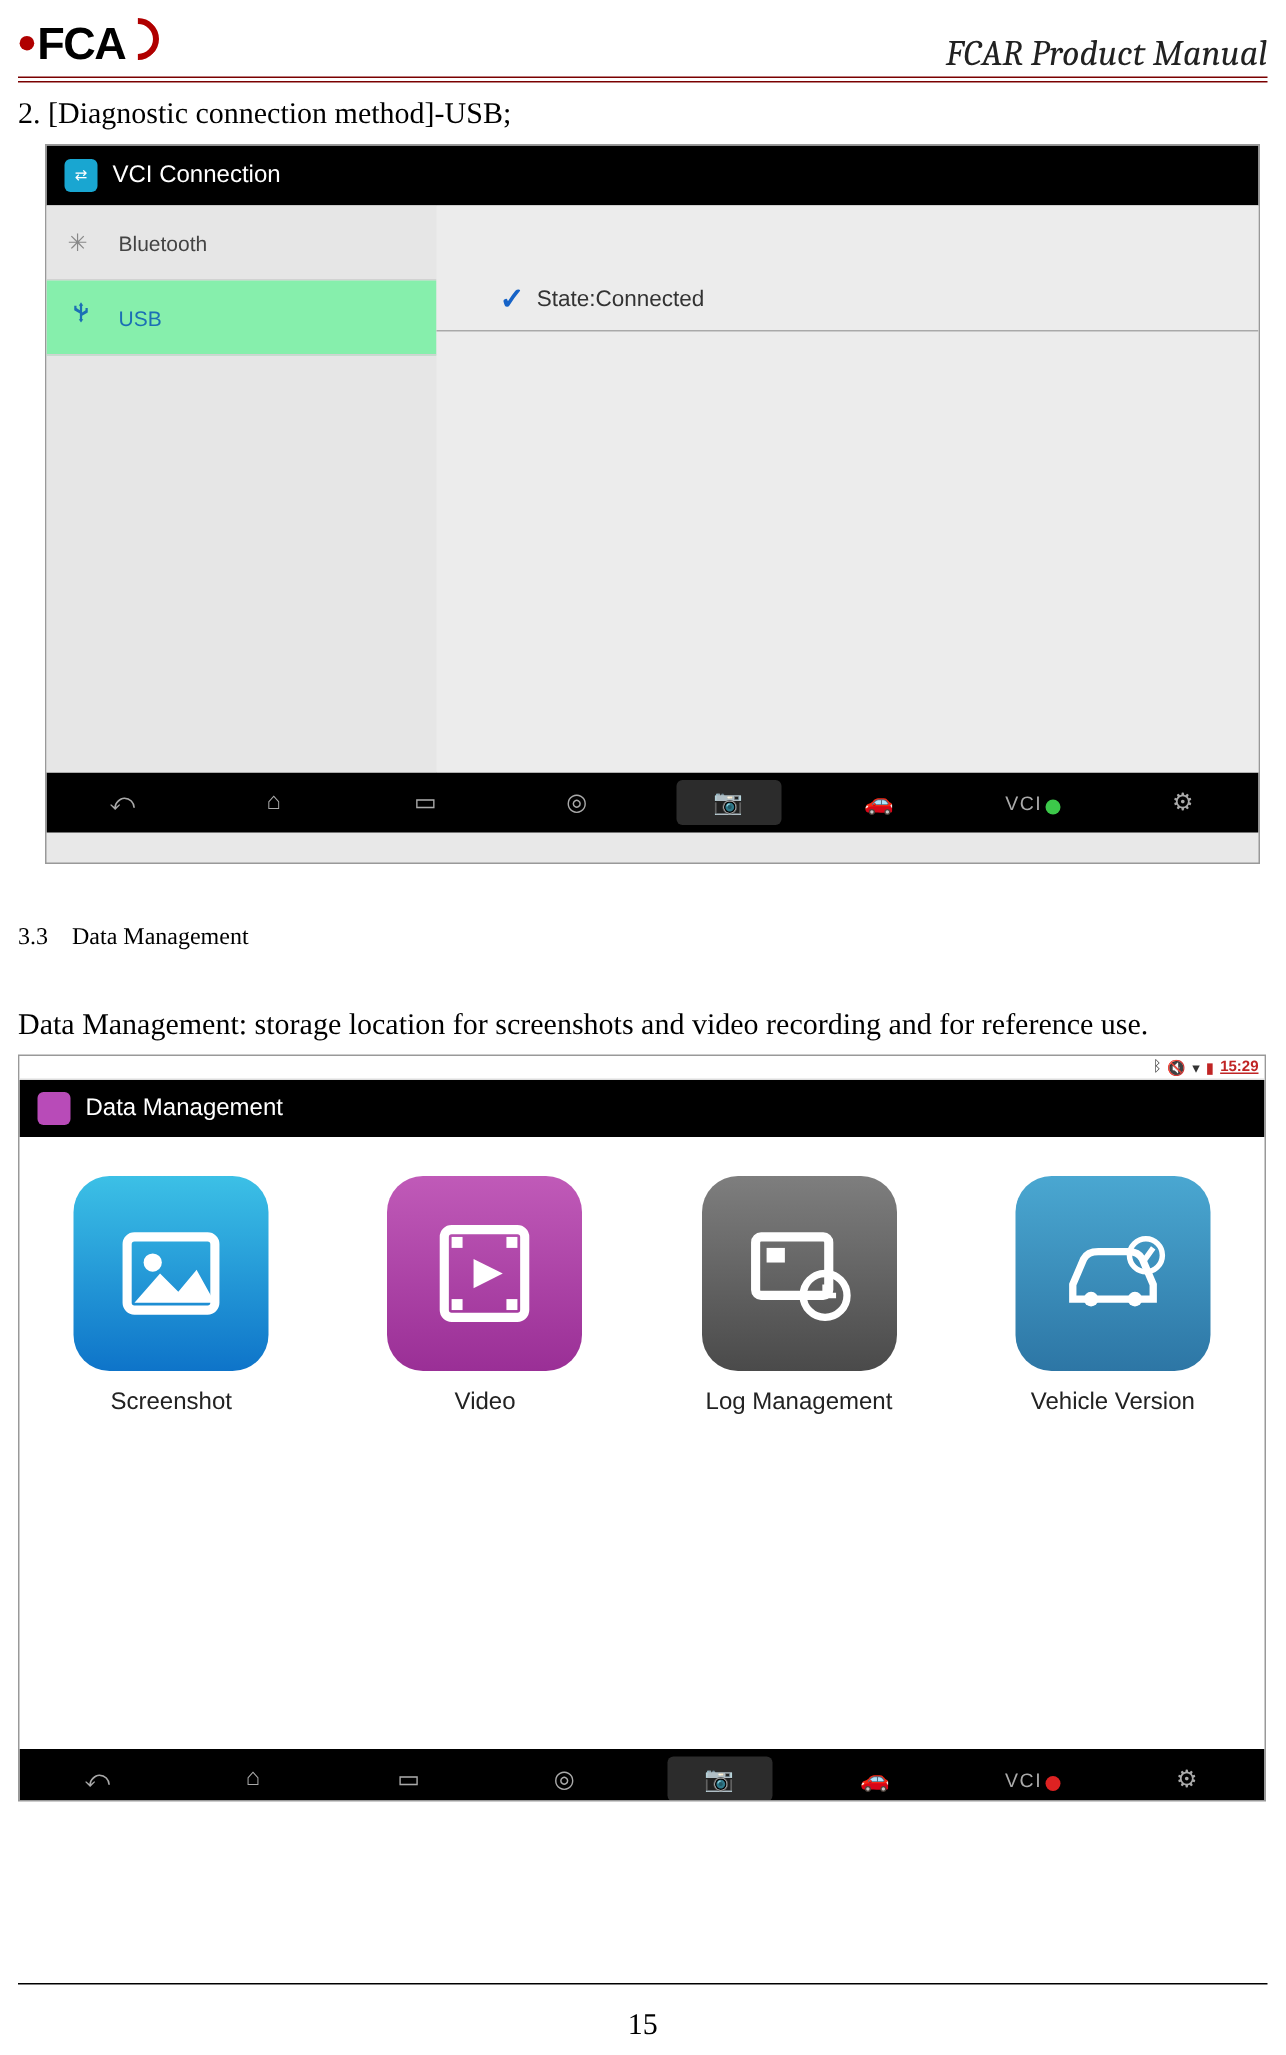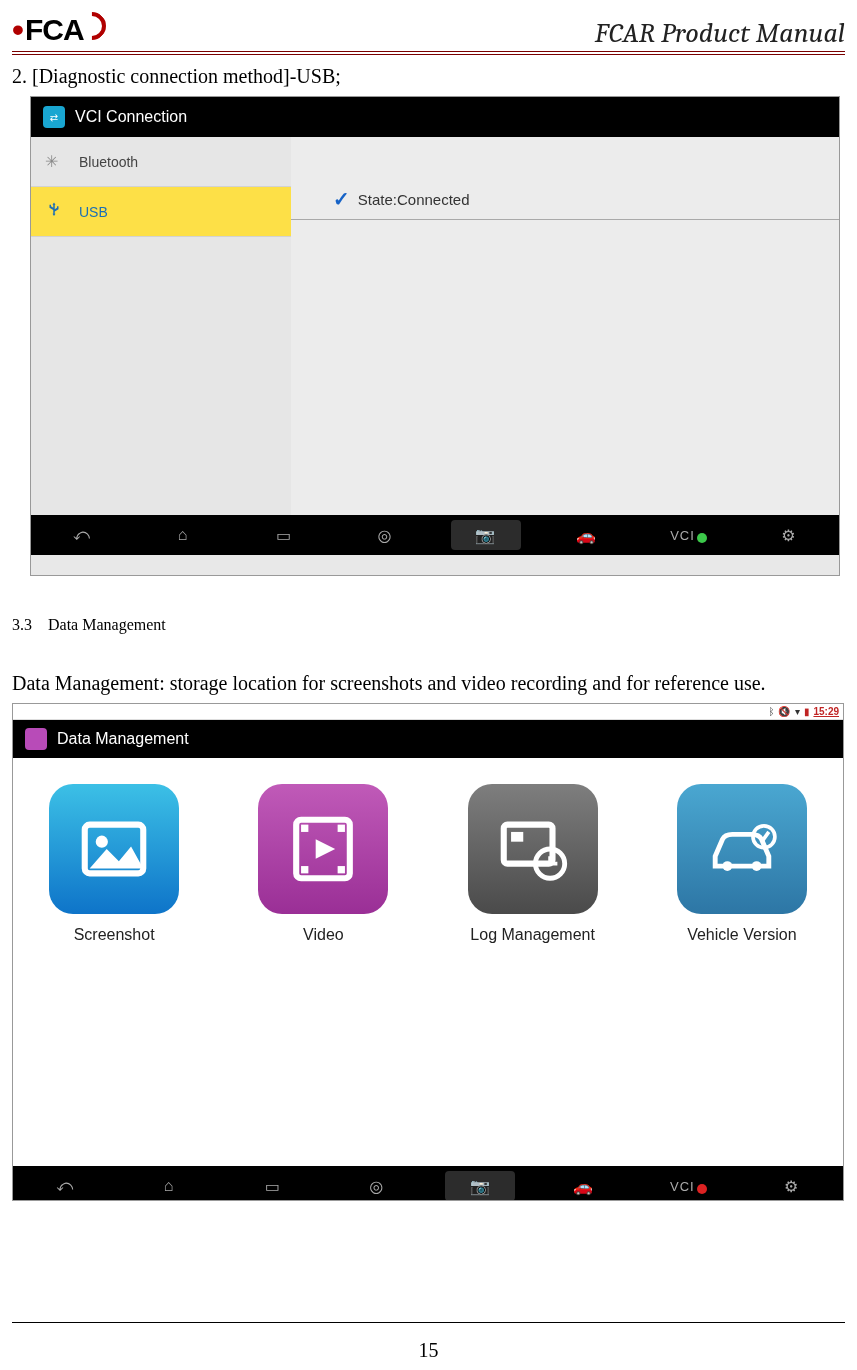--- a/index.html
+++ b/index.html
@@ -37,21 +37,21 @@
     border-bottom-color: transparent;
     border-radius: 50%;
     transform: rotate(45deg);
     margin-left: -6px;
     position: relative;
     top: -4px;
   }
   .manual-title {
     font-family: Cambria, Georgia, serif;
     font-style: italic;
-    font-size: 28px;
+    font-size: 24px;
     color: #222;
   }
   .body-text {
     font-size: 20px;
     margin: 10px 0 8px 0;
   }
   .section-heading {
     font-size: 16px;
     font-weight: normal;
     margin: 40px 0 38px 0;
@@ -105,21 +105,21 @@
   .shot1 .side-item {
     height: 50px;
     display: flex;
     align-items: center;
     padding-left: 14px;
     font-size: 14px;
     color: #444;
     border-bottom: 1px solid #d2d2d2;
   }
   .shot1 .side-item.selected {
-    background: #fde047;
+    background: #86efac;
     color: #1b6fb5;
   }
   .shot1 .side-item .si-icon {
     width:18px; margin-right:16px; color:#888; font-size:16px;
   }
   .shot1 .side-item.selected .si-icon { color:#1b6fb5; }
   .shot1 .main {
     flex: 1;
     background: #ececec;
     padding-top: 50px;

